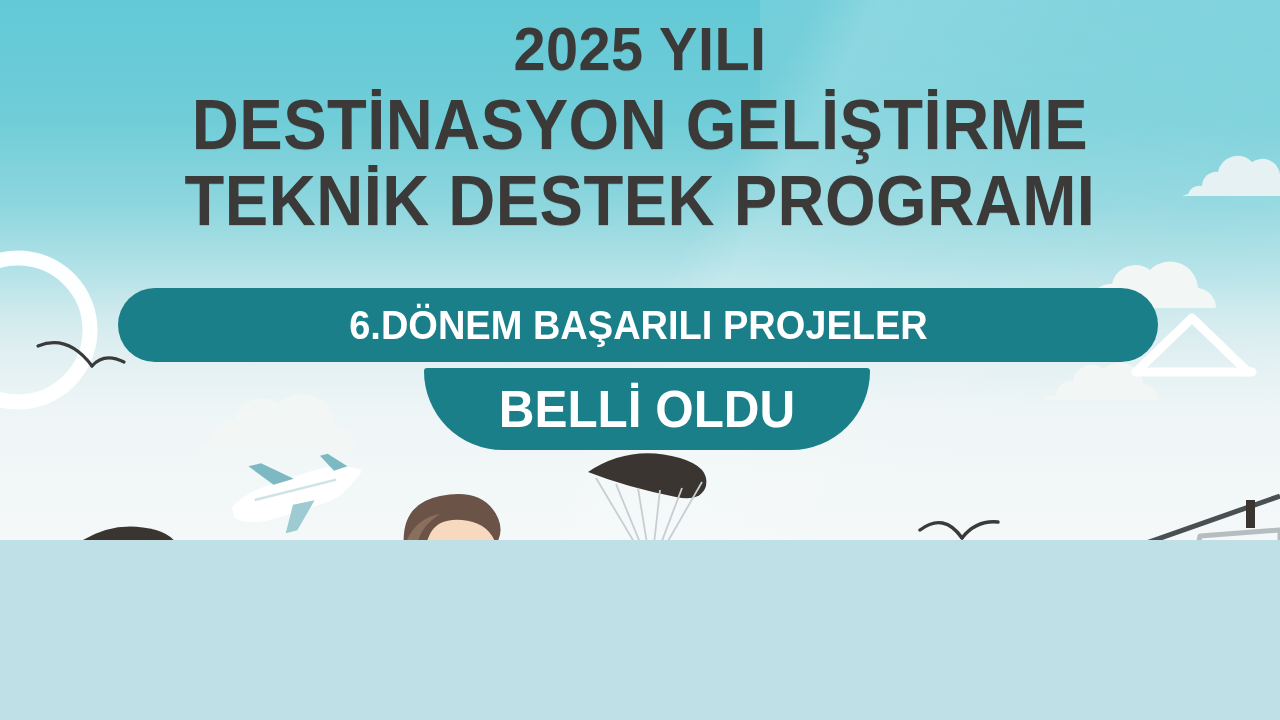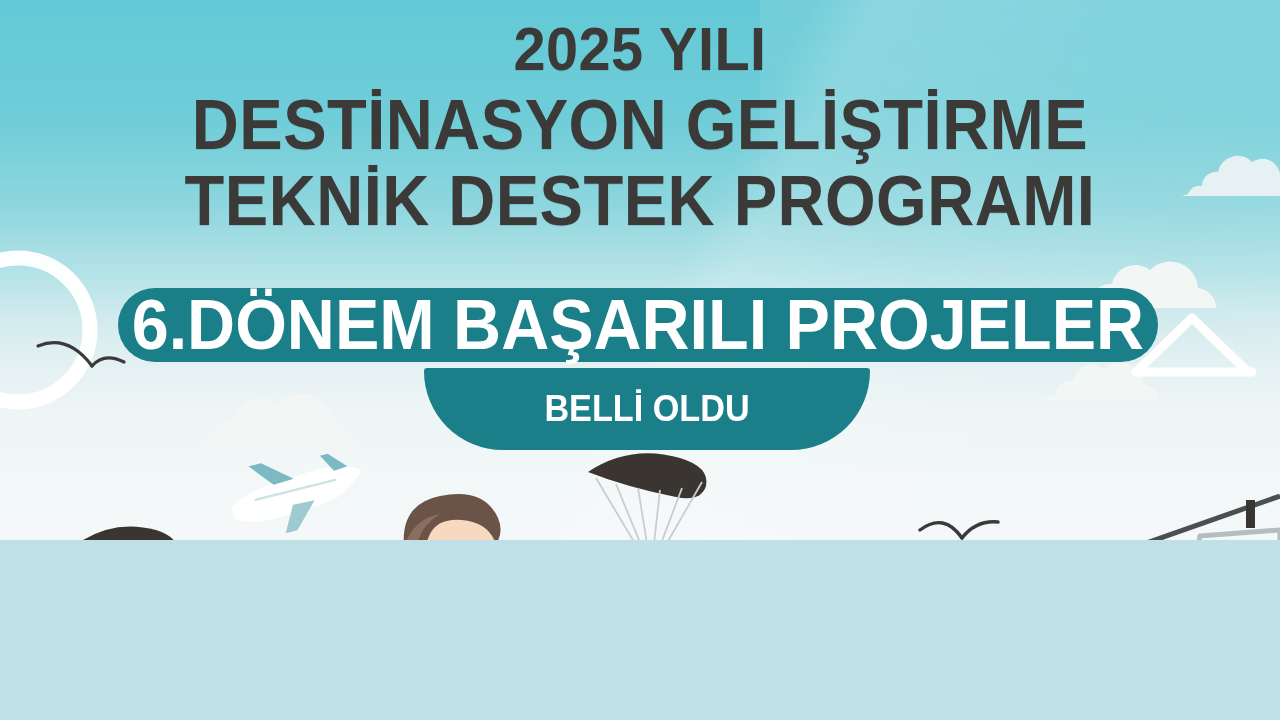--- a/index.html
+++ b/index.html
@@ -63,25 +63,25 @@
     border-radius:999px;
     display:flex; align-items:center; justify-content:center;
     color:#ffffff;
     font-weight:bold;
     white-space:nowrap;
     z-index:7;
   }
   .banner span { transform:scaleX(0.95); display:inline-block; }
   #banner-projects {
     left:118px; top:288px; width:1040px; height:74px;
-    font-size:70px;
+    font-size:40px;
   }
   #banner-announced {
     left:424px; top:368px; width:446px; height:82px;
-    font-size:36px;
+    font-size:52px;
     border-top-left-radius:40px; border-top-right-radius:40px;
   }
 
   
   .ground {
     position:absolute; left:0; top:560px; width:1280px; height:160px;
     background:linear-gradient(to bottom,#eef5f6 0%,#f3f8f9 40%,#f5f9fa 100%);
     z-index:1;
   }
 </style>

